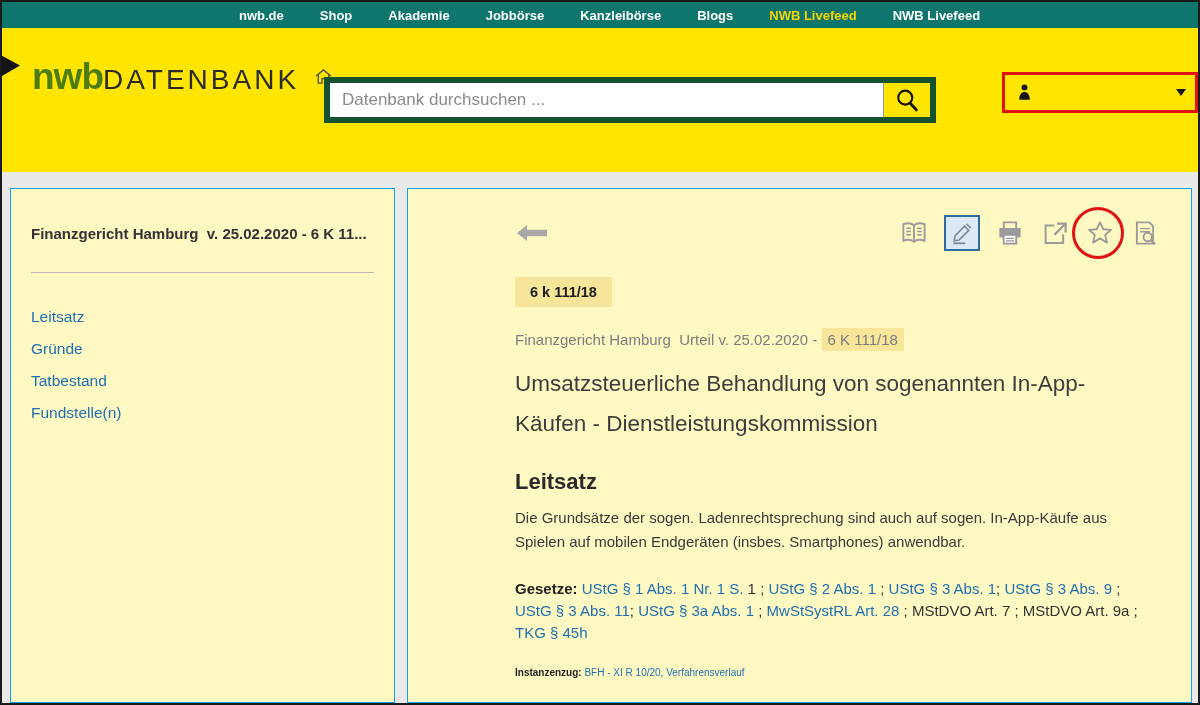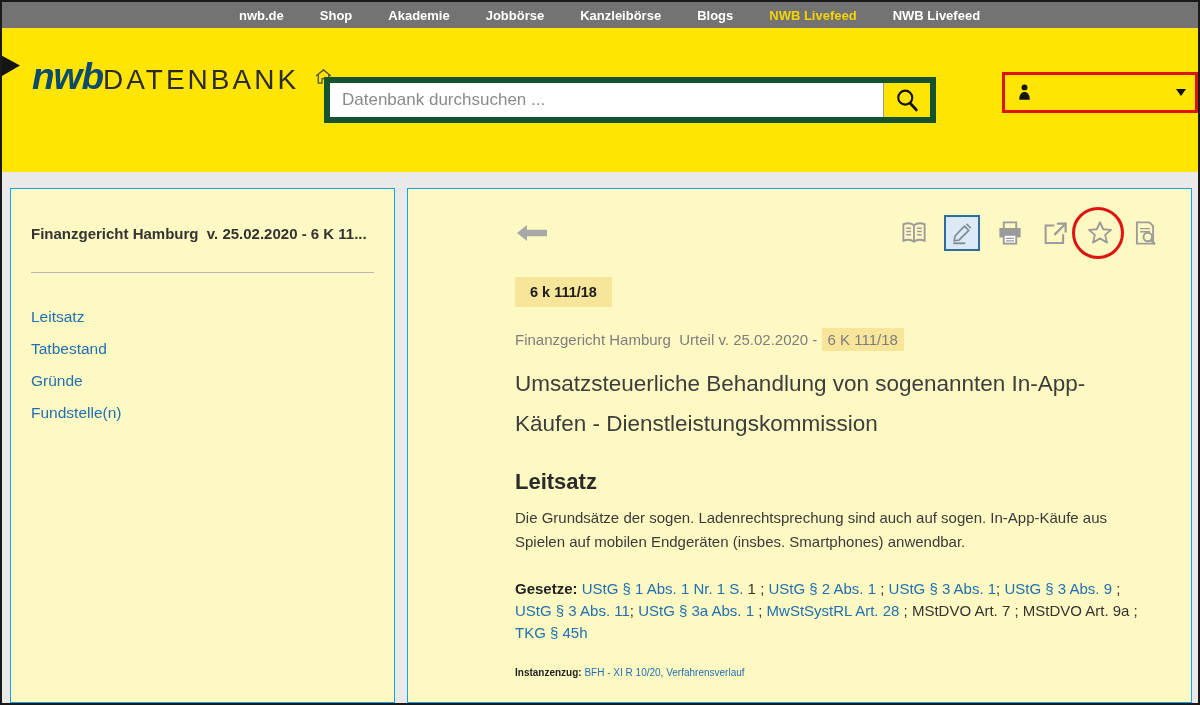--- a/index.html
+++ b/index.html
@@ -1,29 +1,29 @@
 <!DOCTYPE html>
 <html><head>
 <meta charset="utf-8">
 <style>
   * { margin:0; padding:0; box-sizing:border-box; }
   html,body { width:1200px; height:705px; font-family:"Liberation Sans", sans-serif; background:#fff; }
   .frame { position:relative; width:1200px; height:705px; border:2px solid #1a1a1a; overflow:hidden; display:flex; flex-direction:column; background:#e9e9e9; }
 
   
-  .topbar { height:26px; background:#737373; display:flex; align-items:center; gap:36px; padding-left:237px; flex:none; }
+  .topbar { height:26px; background:#0f766e; display:flex; align-items:center; gap:36px; padding-left:237px; flex:none; }
   .topbar a { color:#fff; font-size:13px; font-weight:700; text-decoration:none; white-space:nowrap; cursor:pointer; }
   .topbar a.active { color:#f2d400; }
 
   
   .header { position:relative; height:144px; background:#ffe500; flex:none; }
   .pennant { position:absolute; left:0; top:26px; width:18px; height:22px; background:#141414; clip-path:polygon(0 8%, 100% 52%, 0 100%); }
   .logo-block { position:absolute; left:30px; top:28px; }
   .logo-line { display:flex; align-items:baseline; }
-  .logo-nwb { font-size:37px; font-weight:800; color:#0c4a6e; letter-spacing:-1px;font-style:italic; }
+  .logo-nwb { font-size:37px; font-weight:800; color:#4d7c0f; letter-spacing:-1px; }
   .logo-suffix { font-size:28px; color:#2b2b2b; letter-spacing:3px; font-weight:400; }
   .home-icon { margin-left:14px; position:relative; top:-2px; cursor:pointer; }
   .logo-sub { font-size:13px; color:#222; margin-top:10px; letter-spacing:0.5px; }
 
   .searchbox { position:absolute; left:322px; top:49px; width:612px; height:46px; display:flex; border:6px solid #14532d; background:#fff; }
   .searchbox input { flex:1; border:none; outline:none; font-size:17px; color:#333; padding:0 12px; font-family:"Liberation Sans", sans-serif; background:#fff; }
   .searchbox input::placeholder { color:#8a8a8a; }
   .search-btn { width:47px; background:#ffe500; border:none; border-left:1px solid #9a9a9a; display:flex; align-items:center; justify-content:center; cursor:pointer; }
 
   .user-menu { position:absolute; left:1000px; top:44px; width:196px; height:40px; display:flex; align-items:center; cursor:pointer; }
@@ -118,22 +118,22 @@
     <div class="annot-rect"></div>
   </header>
 
   <div class="workspace">
 
     <aside class="panel sidebar">
       <div class="sidebar-title">Finanzgericht Hamburg &nbsp;v. 25.02.2020 - 6 K 11...</div>
       <hr class="sidebar-divider">
       <nav class="sidebar-nav">
         <a>Leitsatz</a>
+        <a>Gründe</a>
         <a>Tatbestand</a>
-        <a>Gründe</a>
         <a>Fundstelle(n)</a>
       </nav>
     </aside>
 
     <section class="panel main">
 
       <div class="toolbar">
         <span class="back-btn">
           <svg width="34" height="22" viewBox="0 0 34 22">
             <path d="M2 11 L12 3 V7.8 H32 V14.2 H12 V19 Z" fill="#a8a8a8"></path>

